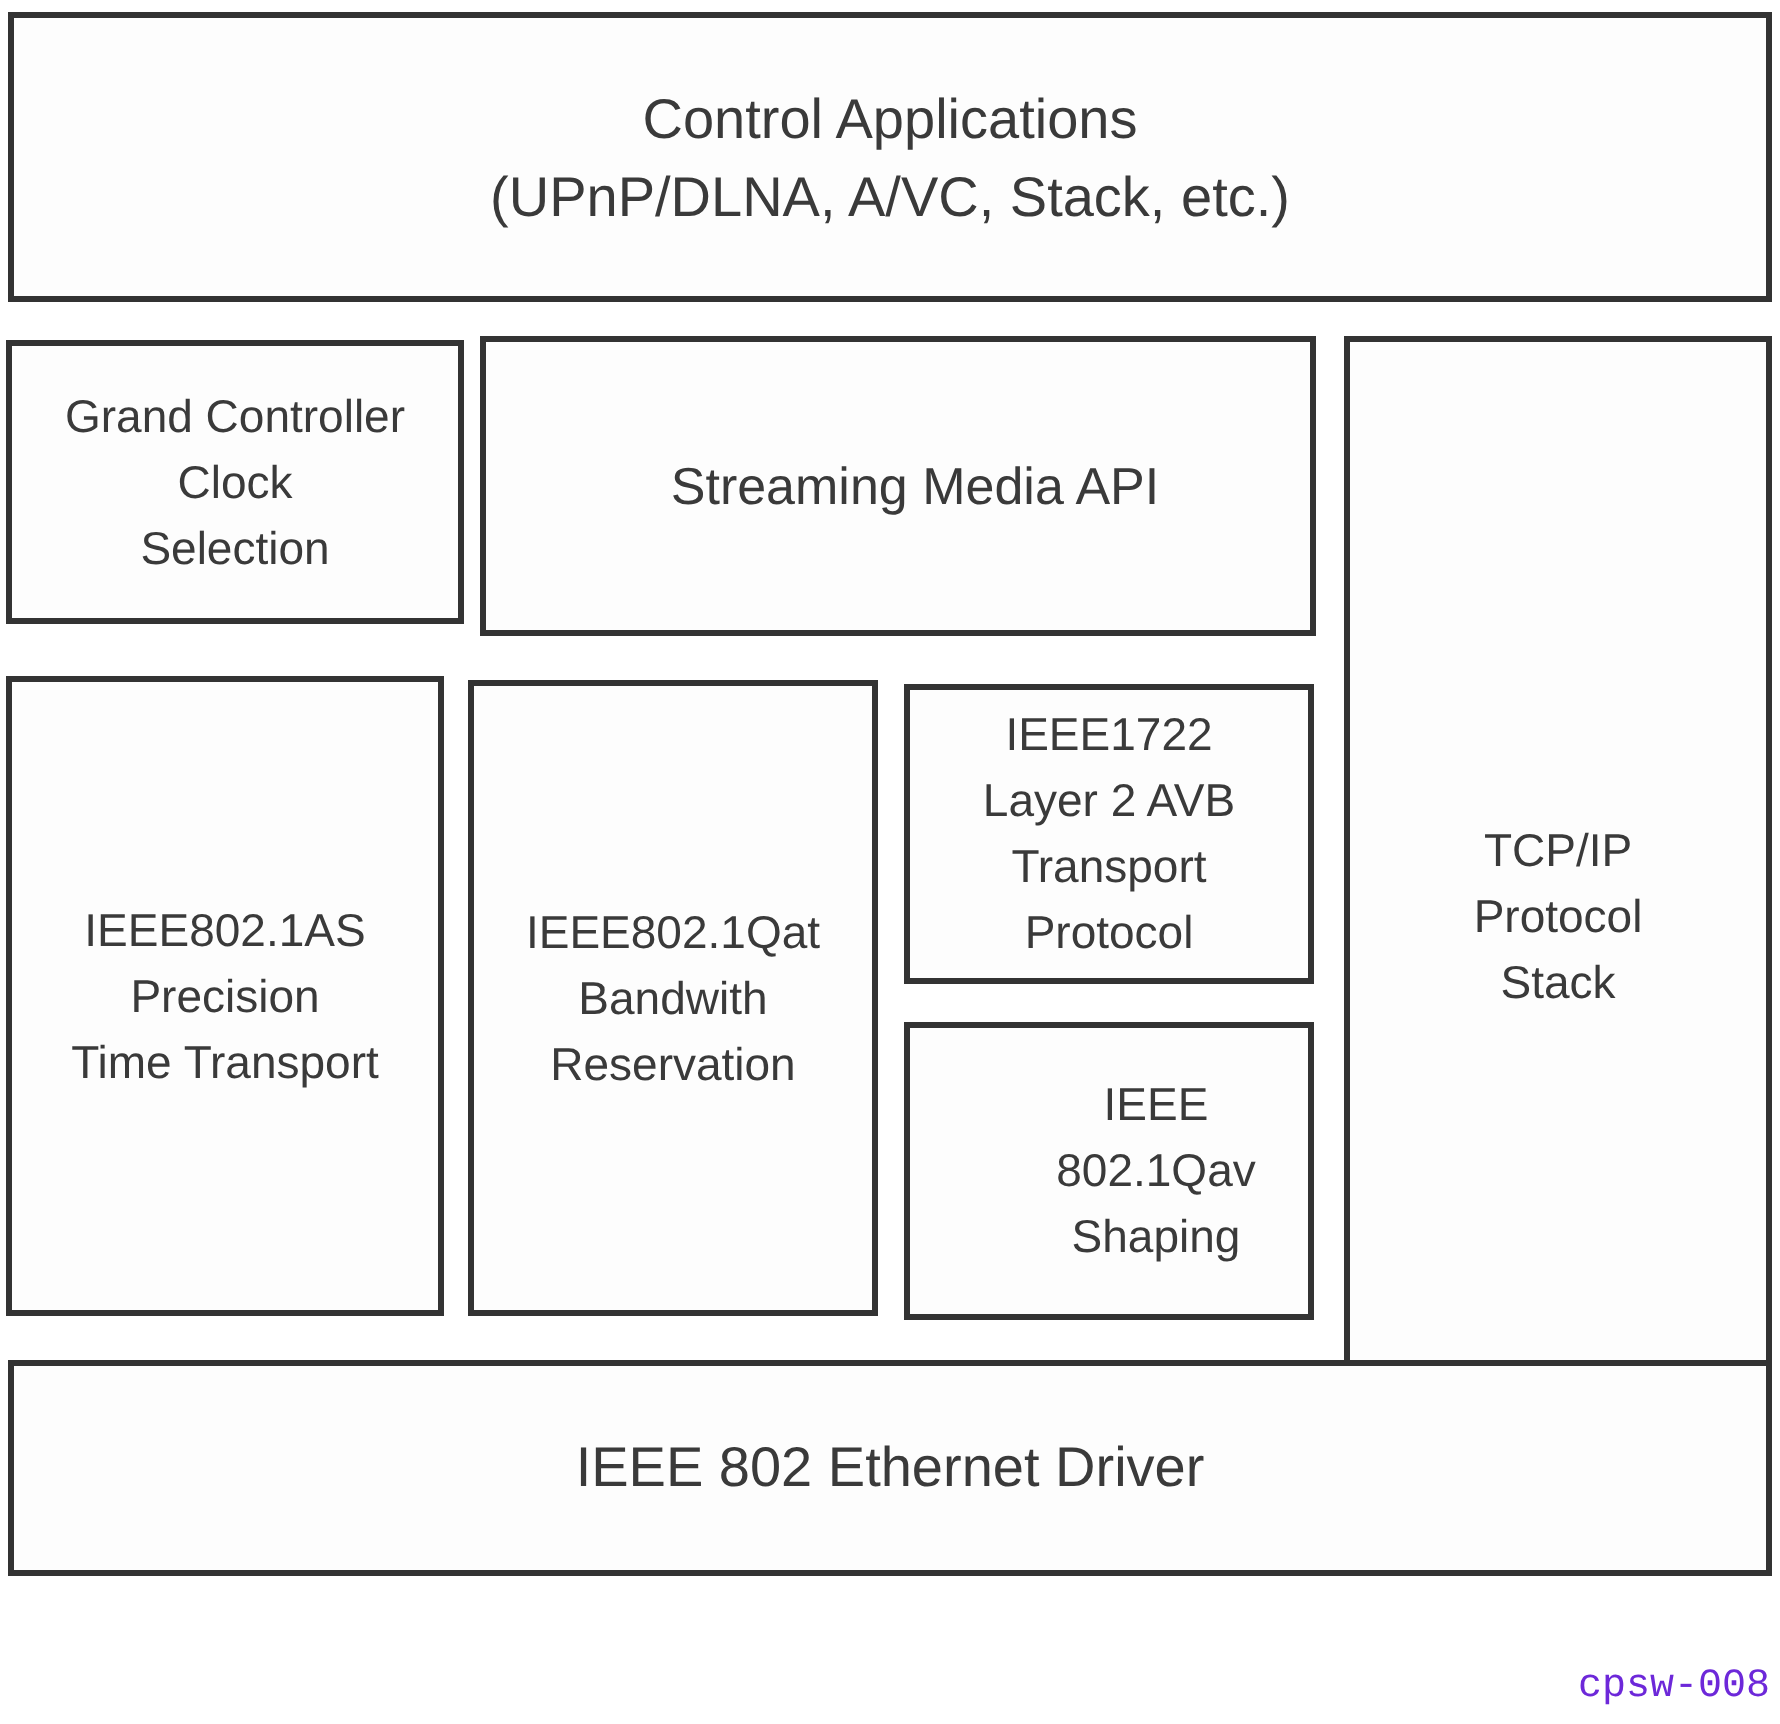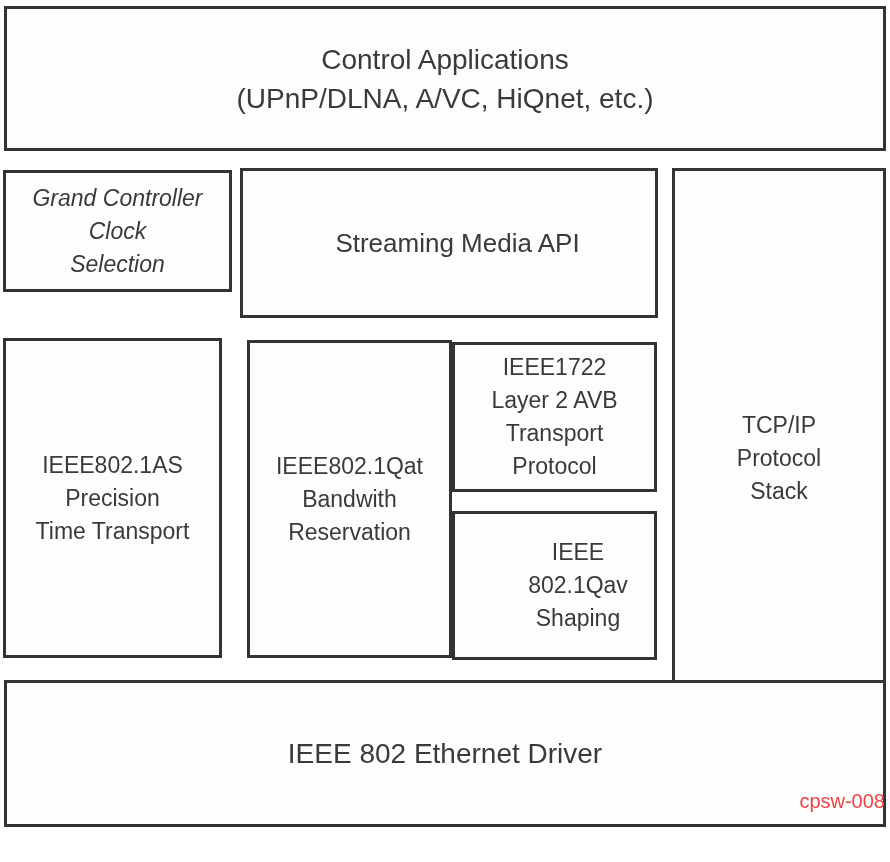--- a/index.html
+++ b/index.html
@@ -25,45 +25,46 @@
     align-items: center;
     justify-content: center;
     text-align: center;
   }
   .label {
     white-space: pre-line;
     display: block;
   }
   
   .b-control   { left: 4px;   top: 6px;   width: 882px; height: 145px; font-size: 28px; line-height: 39px; }
-  .b-grand     { left: 3px;   top: 170px; width: 229px; height: 122px; font-size: 23px; line-height: 33px; font-style: italic; }
+  .b-grand     { left: 3px;   top: 170px; width: 229px; height: 142px; font-size: 23px; line-height: 33px; }
   .b-streaming { left: 240px; top: 168px; width: 418px; height: 150px; font-size: 26px; line-height: 34px; padding-left: 17px; }
   .b-tcpip     { left: 672px; top: 168px; width: 214px; height: 592px; font-size: 23px; line-height: 33px; padding-bottom: 12px; }
   .b-as        { left: 3px;   top: 338px; width: 219px; height: 320px; font-size: 23px; line-height: 33px; }
-  .b-qat       { left: 247px; top: 340px; width: 205px; height: 318px; font-size: 23px; line-height: 33px; }
+  .b-qat       { left: 234px; top: 340px; width: 205px; height: 318px; font-size: 23px; line-height: 33px; }
   .b-1722      { left: 452px; top: 342px; width: 205px; height: 150px; font-size: 23px; line-height: 33px; }
   .b-qav       { left: 452px; top: 511px; width: 205px; height: 149px; font-size: 23px; line-height: 33px; padding-left: 47px; }
-  .b-ethernet  { left: 4px;   top: 680px; width: 882px; height: 147px; font-size: 28px; line-height: 38px; }
+  .b-ethernet  { left: 4px;   top: 680px; width: 882px; height: 108px; font-size: 28px; line-height: 38px; }
   .figure-id {
     position: absolute;
     right: 5px;
-    top: 788px;
+    top: 831px;
     font-size: 20px;
     line-height: 26px;
-    color: #ef4444;
+    color: #6d28d9;
+    font-family: Liberation Mono, monospace;
   }
 </style>
 </head>
 <body>
 
 <div class="canvas">
 
   <div class="block b-control">
     <span class="label">Control Applications
-(UPnP/DLNA, A/VC, HiQnet, etc.)</span>
+(UPnP/DLNA, A/VC, Stack, etc.)</span>
   </div>
 
   <div class="block b-grand">
     <span class="label">Grand Controller
 Clock
 Selection</span>
   </div>
 
   <div class="block b-streaming">
     <span class="label">Streaming Media API</span>

